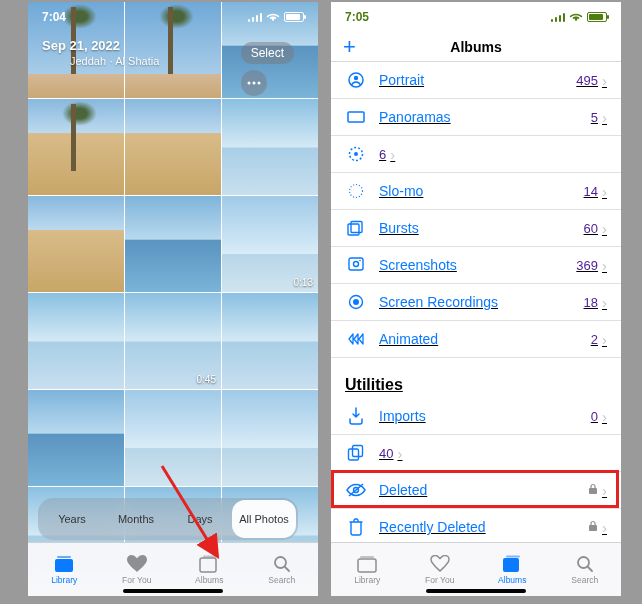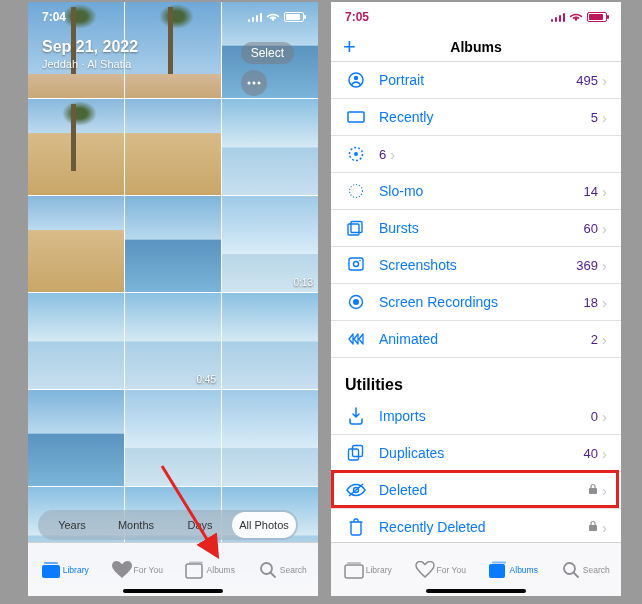--- a/index.html
+++ b/index.html
@@ -28,43 +28,43 @@
     display: flex;
     justify-content: space-between;
     align-items: center;
     padding: 0 14px;
     font-size: 12px;
     font-weight: 600;
     color: #fff;
     position: relative;
     z-index: 5;
   }
-  .phone-right .status-bar { color: #be185d; gap: 20px; }
+  .phone-right .status-bar { color: #4d7c0f; gap: 20px; }
   .status-right { display: flex; gap: 4px; align-items: center; }
   .sig { width: 14px; height: 10px; position: relative; }
   .sig span { position:absolute; bottom:0; width:2px; background: currentColor; border-radius:1px;}
   .sig span:nth-child(1){left:0;height:3px;}
   .sig span:nth-child(2){left:4px;height:5px;}
   .sig span:nth-child(3){left:8px;height:7px;}
   .sig span:nth-child(4){left:12px;height:9px;}
   .wifi { width:14px; height:10px; }
   .batt { width:20px; height:10px; border:1px solid currentColor; border-radius:2px; position:relative; }
   .batt::after { content:''; position:absolute; right:-3px; top:2px; width:2px; height:4px; background:currentColor; border-radius:1px;}
   .batt::before { content:''; position:absolute; left:1px; top:1px; width:14px; height:6px; background:currentColor; border-radius:1px;}
 
   .photo-header {
     position: absolute;
     top: 0; left: 0; right: 0;
     padding: 30px 14px 10px;
     z-index: 4;
     color: #fff;
     text-shadow: 0 1px 2px rgba(0,0,0,0.4);
   }
-  .photo-date { font-size: 16px; font-weight: 700; margin-top: 6px; }
-  .photo-loc { font-size: 11px; font-weight: 400; margin-top: 2px; opacity: 0.95; }
+  .photo-date { font-size: 13px; font-weight: 700; margin-top: 6px; }
+  .photo-loc { font-size: 11px; font-weight: 400; margin-top: 2px; opacity: 0.95; margin-left: 28px; }
   .header-buttons { position: absolute; right: 24px; top: 40px; display: flex; gap: 6px; flex-direction: column; }
   .select-btn {
     background: rgba(120,120,128,0.5);
     color: #fff;
     font-size: 12px;
     padding: 4px 10px;
     border-radius: 14px;
     border: none;
     font-weight: 500;
   }
@@ -98,21 +98,21 @@
   .palm::before { content:''; position:absolute; left:35%; top:2%; width:35px; height:25px; background: radial-gradient(ellipse, #4a6639 30%, transparent 70%); }
   .duration {
     position: absolute; bottom: 4px; right: 5px;
     color: #fff; font-size: 10px; font-weight: 500;
     text-shadow: 0 1px 2px rgba(0,0,0,0.6);
   }
 
   .segmented {
     position: absolute;
     bottom: 56px; left: 10px; right: 20px;
-    height: 30px;
+    height: 42px;
     background: rgba(120,120,128,0.28);
     border-radius: 15px;
     display: flex;
     padding: 2px;
     backdrop-filter: blur(10px);
   }
   .seg {
     flex: 1;
     display: flex;
     align-items: center;
@@ -130,21 +130,21 @@
     bottom: 0; left: 0; right: 0;
     height: 54px;
     background: rgba(248,248,250,0.94);
     border-top: 0.5px solid rgba(0,0,0,0.15);
     display: flex;
     backdrop-filter: blur(10px);
   }
   .tab {
     flex: 1;
     display: flex;
-    flex-direction: row;
+    flex-direction: column;
     align-items: center;
     justify-content: center;
     gap: 1px;
     font-size: 8.5px;
     color: #8e8e93;
     border: none;
     background: transparent;
   }
   .tab.active { color: #0a7aff; }
   .tab-icon { width: 22px; height: 20px; display:flex; align-items:center; justify-content:center; }
@@ -178,20 +178,21 @@
     font-size: 22px;
     font-weight: 300;
     border:none;
     background:transparent;
   }
 
   .list {
     position: absolute;
     top: 60px; left: 0; right: 0; bottom: 54px;
     overflow: hidden;
+    text-decoration: underline;
   }
   .row {
     display: flex;
     align-items: center;
     height: 37px;
     padding: 0 14px;
     border-bottom: 0.5px solid rgba(0,0,0,0.12);
     color: #0a7aff;
     font-size: 14px;
     position: relative;
@@ -361,21 +362,21 @@
       <span class="row-label">Portrait</span>
       <span class="row-count">495</span>
       <span class="row-chev">›</span>
     </div>
     <div class="row">
       <span class="row-icon">
           <svg width="18" height="12" viewBox="0 0 18 12">
             <rect x="1" y="1" width="16" height="10" rx="1" fill="none" stroke="currentColor" stroke-width="1.5"></rect>
           </svg>
         </span>
-      <span class="row-label">Recently</span>
+      <span class="row-label">Panoramas</span>
       <span class="row-count">5</span>
       <span class="row-chev">›</span>
     </div>
     <div class="row">
       <span class="row-icon">
           <svg width="18" height="18" viewBox="0 0 18 18">
             <circle cx="9" cy="9" r="6.5" fill="none" stroke="currentColor" stroke-width="1.5" stroke-dasharray="2 2"></circle>
             <circle cx="9" cy="9" r="2" fill="currentColor"></circle>
           </svg>
         </span>
@@ -449,21 +450,20 @@
       <span class="row-count">0</span>
       <span class="row-chev">›</span>
     </div>
     <div class="row">
       <span class="row-icon">
           <svg width="18" height="18" viewBox="0 0 18 18">
             <rect x="1.5" y="5" width="10" height="11" rx="1.5" fill="none" stroke="currentColor" stroke-width="1.4"></rect>
             <rect x="5.5" y="1.5" width="10" height="11" rx="1.5" fill="none" stroke="currentColor" stroke-width="1.4"></rect>
           </svg>
         </span>
-      <span class="row-label">Duplicates</span>
       <span class="row-count">40</span>
       <span class="row-chev">›</span>
     </div>
     <div class="row">
       <span class="row-icon">
           <svg width="20" height="14" viewBox="0 0 20 14">
             <path d="M1 7s3.5-5.5 9-5.5S19 7 19 7s-3.5 5.5-9 5.5S1 7 1 7z" fill="none" stroke="currentColor" stroke-width="1.4"></path>
             <circle cx="10" cy="7" r="2.5" fill="none" stroke="currentColor" stroke-width="1.4"></circle>
             <line x1="3" y1="13" x2="17" y2="1" stroke="currentColor" stroke-width="1.6"></line>
           </svg>

